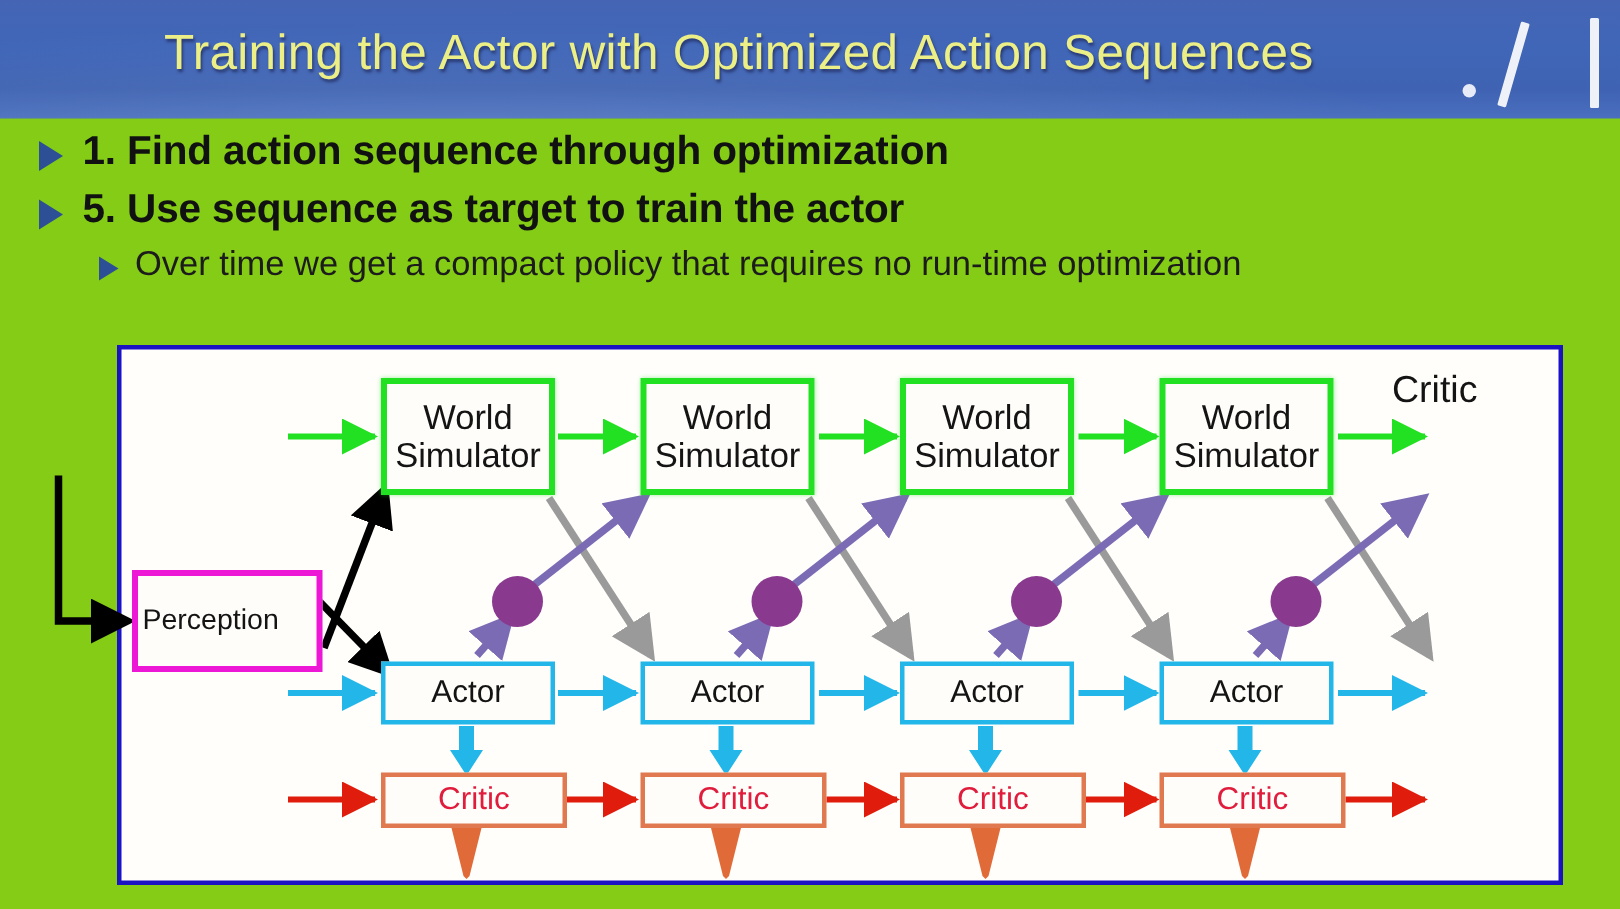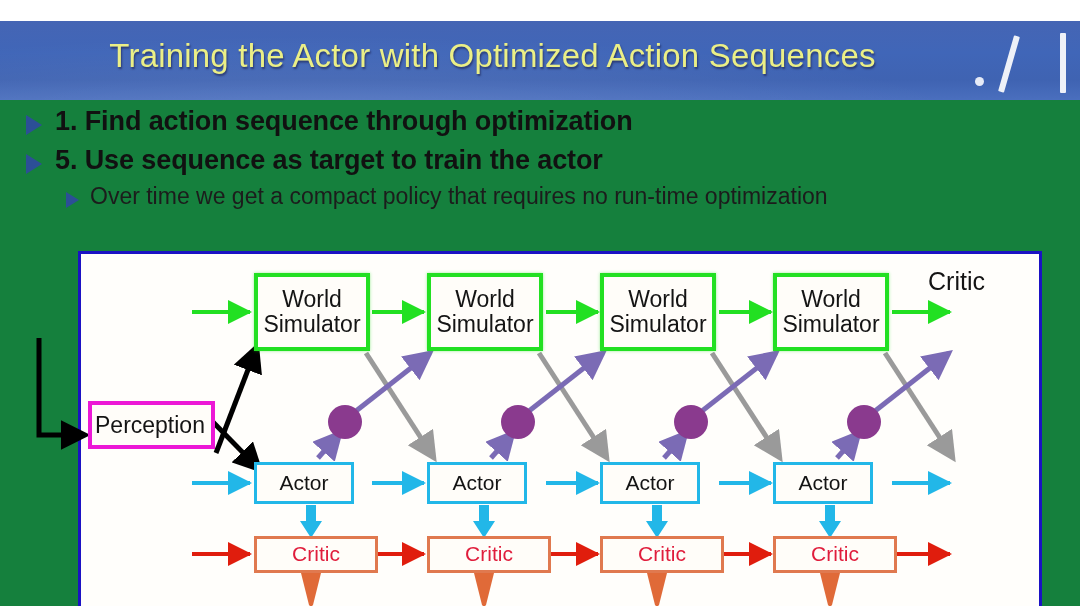--- a/index.html
+++ b/index.html
@@ -3,21 +3,21 @@
 <meta charset="utf-8">
 <title>Slide</title>
 <style>
   html,body{margin:0;padding:0;}
   body{
     width:1080px;height:606px;overflow:hidden;
     background:#ffffff;
     font-family:"Liberation Sans","DejaVu Sans",sans-serif;
     position:relative;
   }
-  .slide{position:absolute;inset:0;background:#15803d;margin-top:21px;}
+  .slide{position:absolute;inset:0;background:#84cc16;}
 
   
   .titlebar{
     position:absolute;left:0;top:0;width:1080px;height:79px;
     background:linear-gradient(180deg,#4565b4 0%,#4066b8 40%,#3f63b2 75%,#4a6fbe 100%);
     overflow:hidden;
   }
   .titlebar .sheen{
     position:absolute;left:0;top:0;width:100%;height:100%;
     background:radial-gradient(ellipse at 30% 120%, rgba(255,255,255,.10), rgba(255,255,255,0) 60%);
@@ -80,31 +80,31 @@
     position:absolute;box-sizing:border-box;
     display:flex;align-items:center;justify-content:center;
     text-align:center;background:#fffdf9;
     font-size:23px;color:#141414;line-height:1.08;
   }
   .node.ws{
     width:116px;height:78px;border:4px solid #22e022;
     box-shadow:0 0 3px rgba(40,220,40,.45);
   }
   .node.actor{
-    width:100px;height:42px;border:3px solid #22b7e8;
+    width:116px;height:42px;border:3px solid #22b7e8;
     font-size:21px;
   }
   .node.critic{
     width:124px;height:37px;border:3px solid #e0794f;
     color:#e01d3c;font-size:21px;
   }
   .node.perception{
-    left:88px;top:380px;width:127px;height:48px;
+    left:88px;top:380px;width:127px;height:68px;
     border:4px solid #ec18d6;
-    font-size:23px;color:#141414;
+    font-size:19px;color:#141414;
     justify-content:flex-start;padding-left:3px;
     overflow:visible;white-space:nowrap;
   }
   .node.perception span{display:block;}
 
   .agent-label{
     position:absolute;left:928px;top:246px;
     font-size:25px;color:#141414;white-space:nowrap;
   }
 </style>

